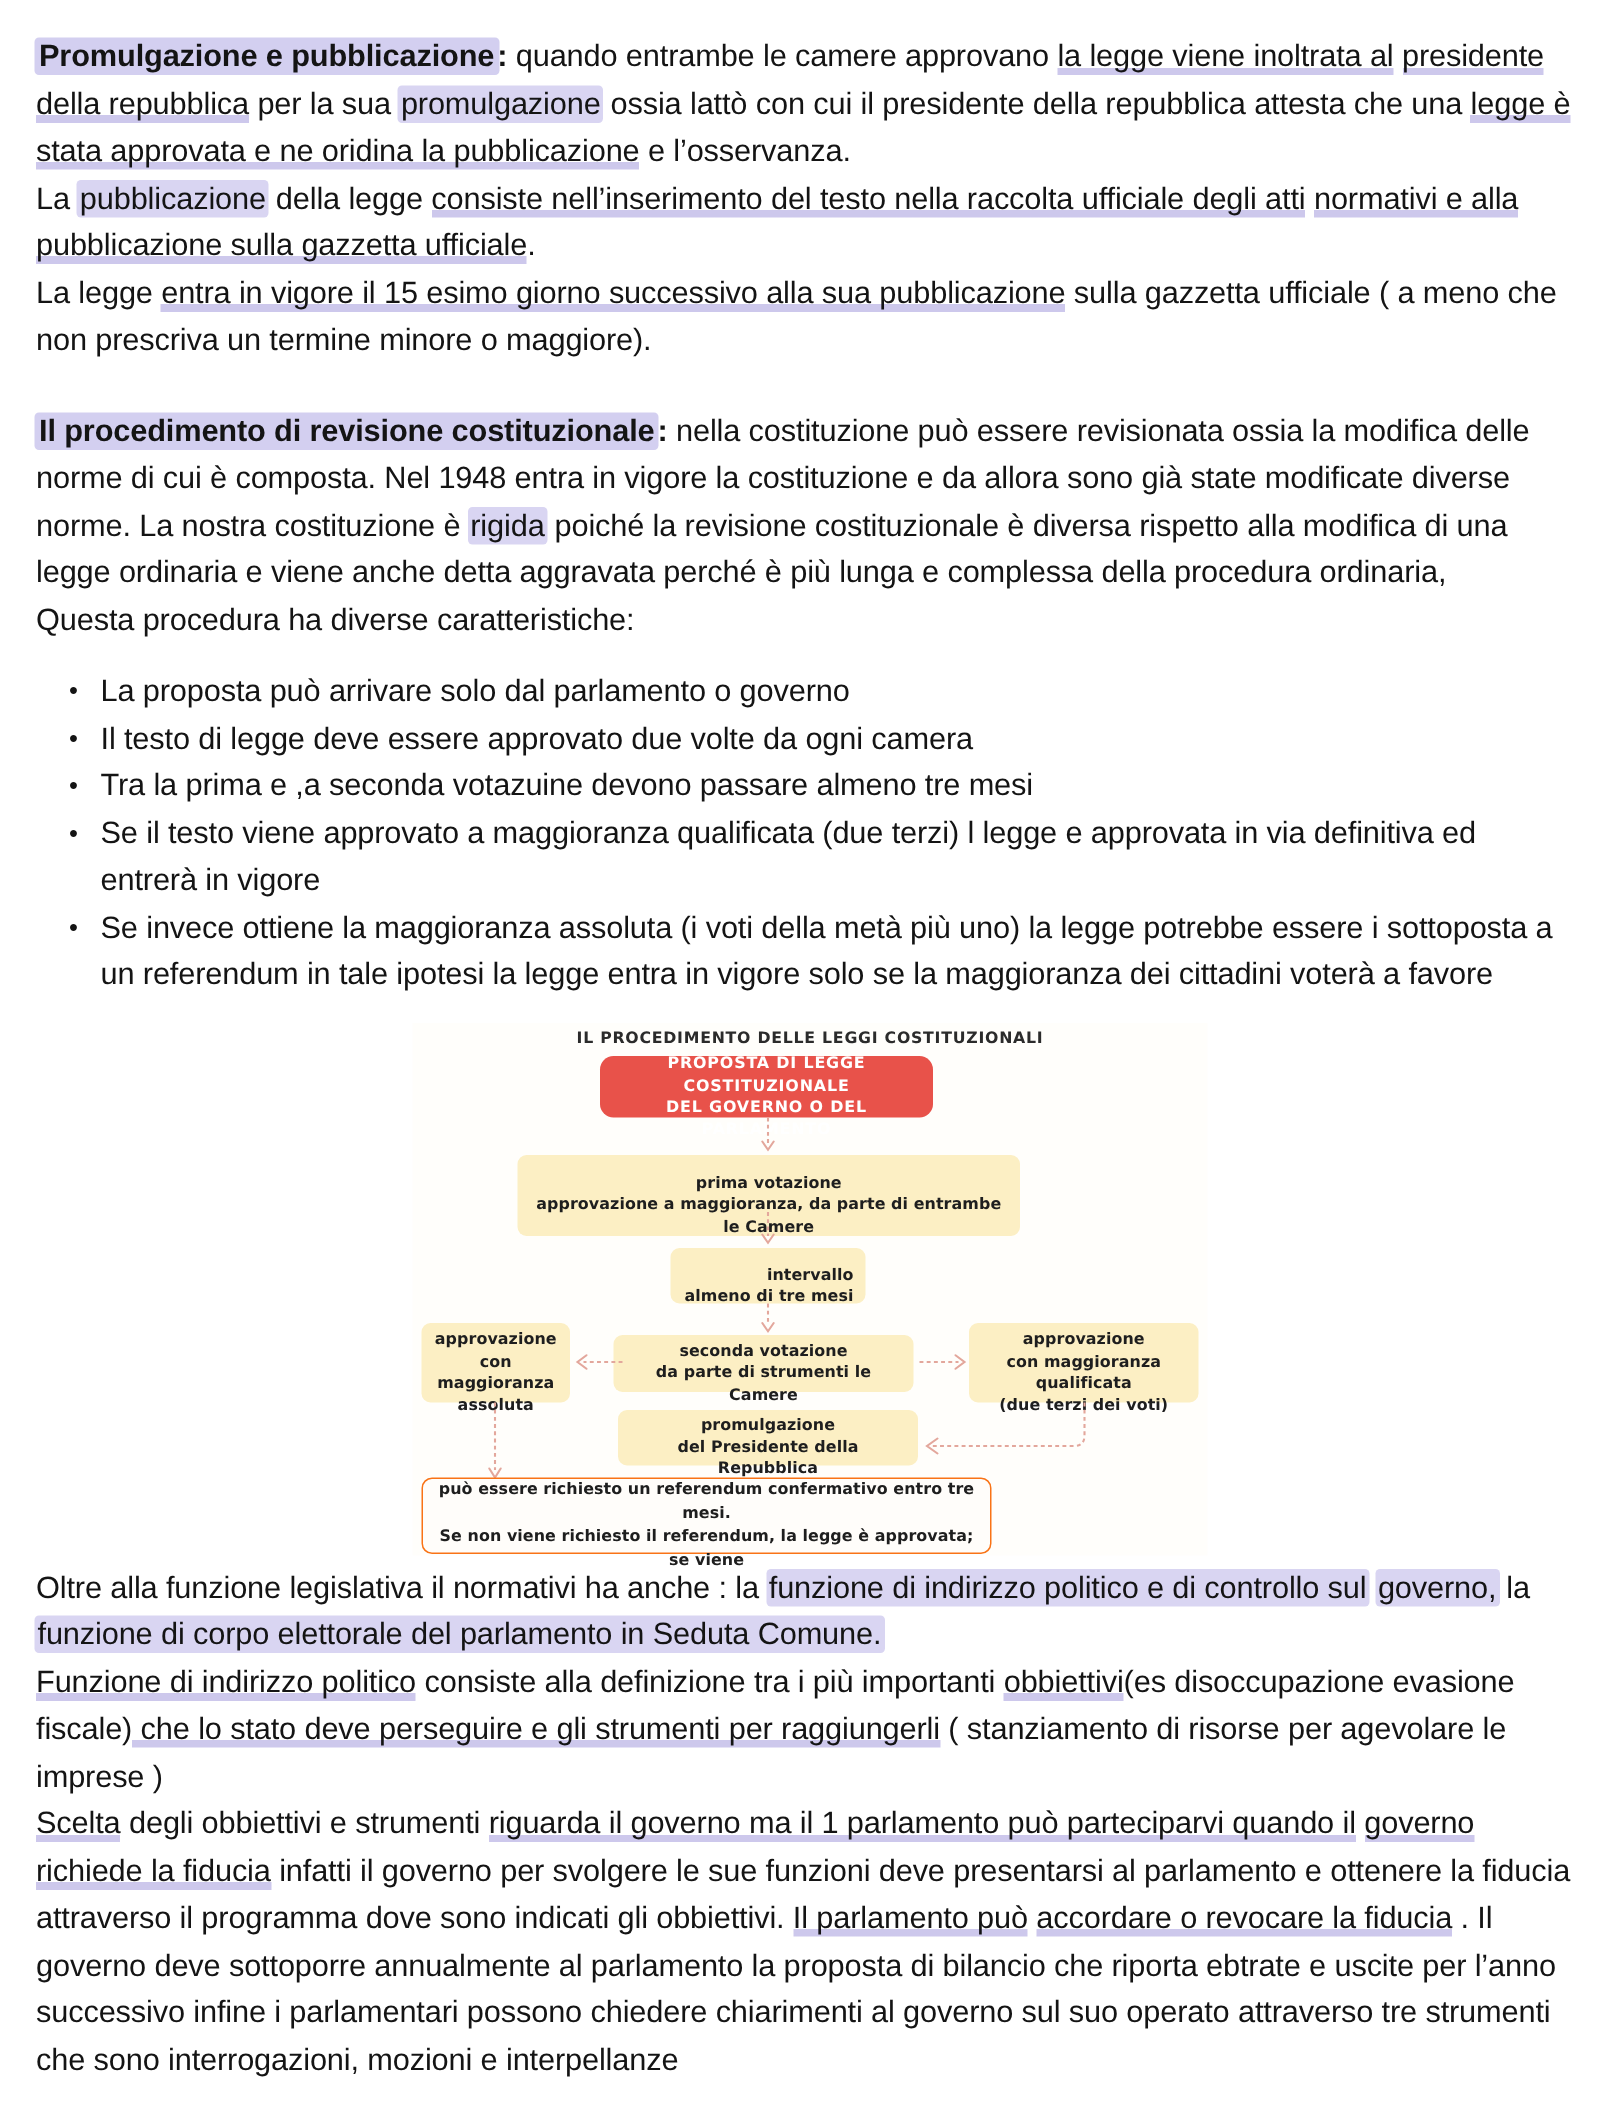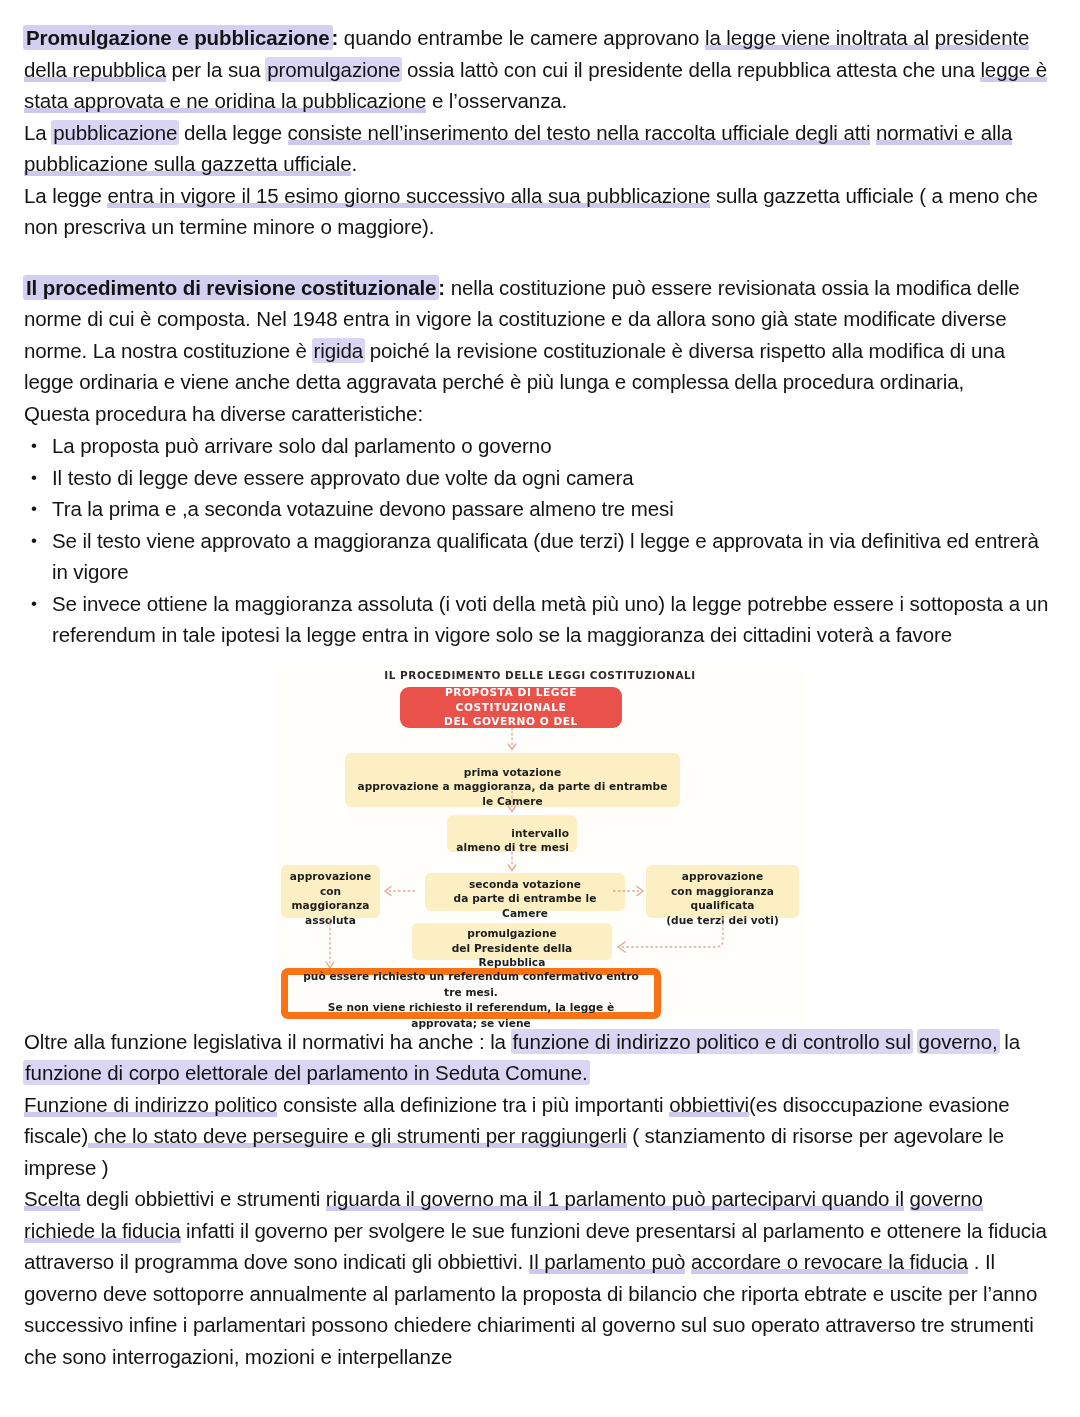--- a/index.html
+++ b/index.html
@@ -55,21 +55,21 @@
   .ul {
     background-image: linear-gradient(to top, #cdc8ec 0, #cdc8ec 5px, rgba(205,200,236,0) 5px);
     box-decoration-break: clone;
     -webkit-box-decoration-break: clone;
     padding-bottom: 1px;
   }
 
   
   ul.bullets {
     list-style: none;
-    margin: 1px;
+    margin: 16px;
     padding: 0;
   }
   ul.bullets li {
     position: relative;
     padding-left: 27px;
     font-size: 20.5px;
     line-height: 31.5px;
     letter-spacing: -0.1px;
   }
   ul.bullets li::before {
@@ -124,21 +124,21 @@
   }
   .node.red {
     background: #e8524a;
     color: #ffffff;
     border-radius: 9px;
     font-size: 10.6px;
     letter-spacing: 0.55px;
   }
   .node.outline {
     background: #fffdfa;
-    border: 7px solid #f97316;
+    border: 1px solid #f97316;
     border-radius: 7px;
     line-height: 15.5px;
   }
   .node .lines { width: 100%; margin-top: 14px; }
   .node .lines span { display: block; }
 
   .arrow {
     position: absolute;
     color: #e3a79c;
   }
@@ -219,24 +219,24 @@
         </div>
       </div>
 
       <div class="arrow" style="left:232px; top:187px;">
         <svg width="10" height="22" viewBox="0 0 10 22">
           <path d="M5 0 L5 14" stroke="#e3a79c" stroke-width="1.4" fill="none" stroke-dasharray="2.6 2.2"></path>
           <path d="M1.2 13 L5 18.5 L8.8 13" stroke="#e3a79c" stroke-width="1.4" fill="none" stroke-linecap="round"></path>
         </svg>
       </div>
 
-      <div class="node" style="left:150px; top:208px; width:200px; height:38px;">
+      <div class="node" style="left:134px; top:208px; width:200px; height:38px;">
         <div class="lines">
           <span>seconda votazione</span>
-          <span>da parte di entrambe le Camere</span>
+          <span>da parte di strumenti le Camere</span>
         </div>
       </div>
 
       <div class="arrow" style="left:104px; top:219px;">
         <svg width="36" height="14" viewBox="0 0 36 14">
           <path d="M36 7 L10 7" stroke="#e3a79c" stroke-width="1.4" fill="none" stroke-dasharray="2.6 2.2"></path>
           <path d="M12 2.5 L6 7 L12 11.5" stroke="#e3a79c" stroke-width="1.4" fill="none" stroke-linecap="round"></path>
         </svg>
       </div>
 

